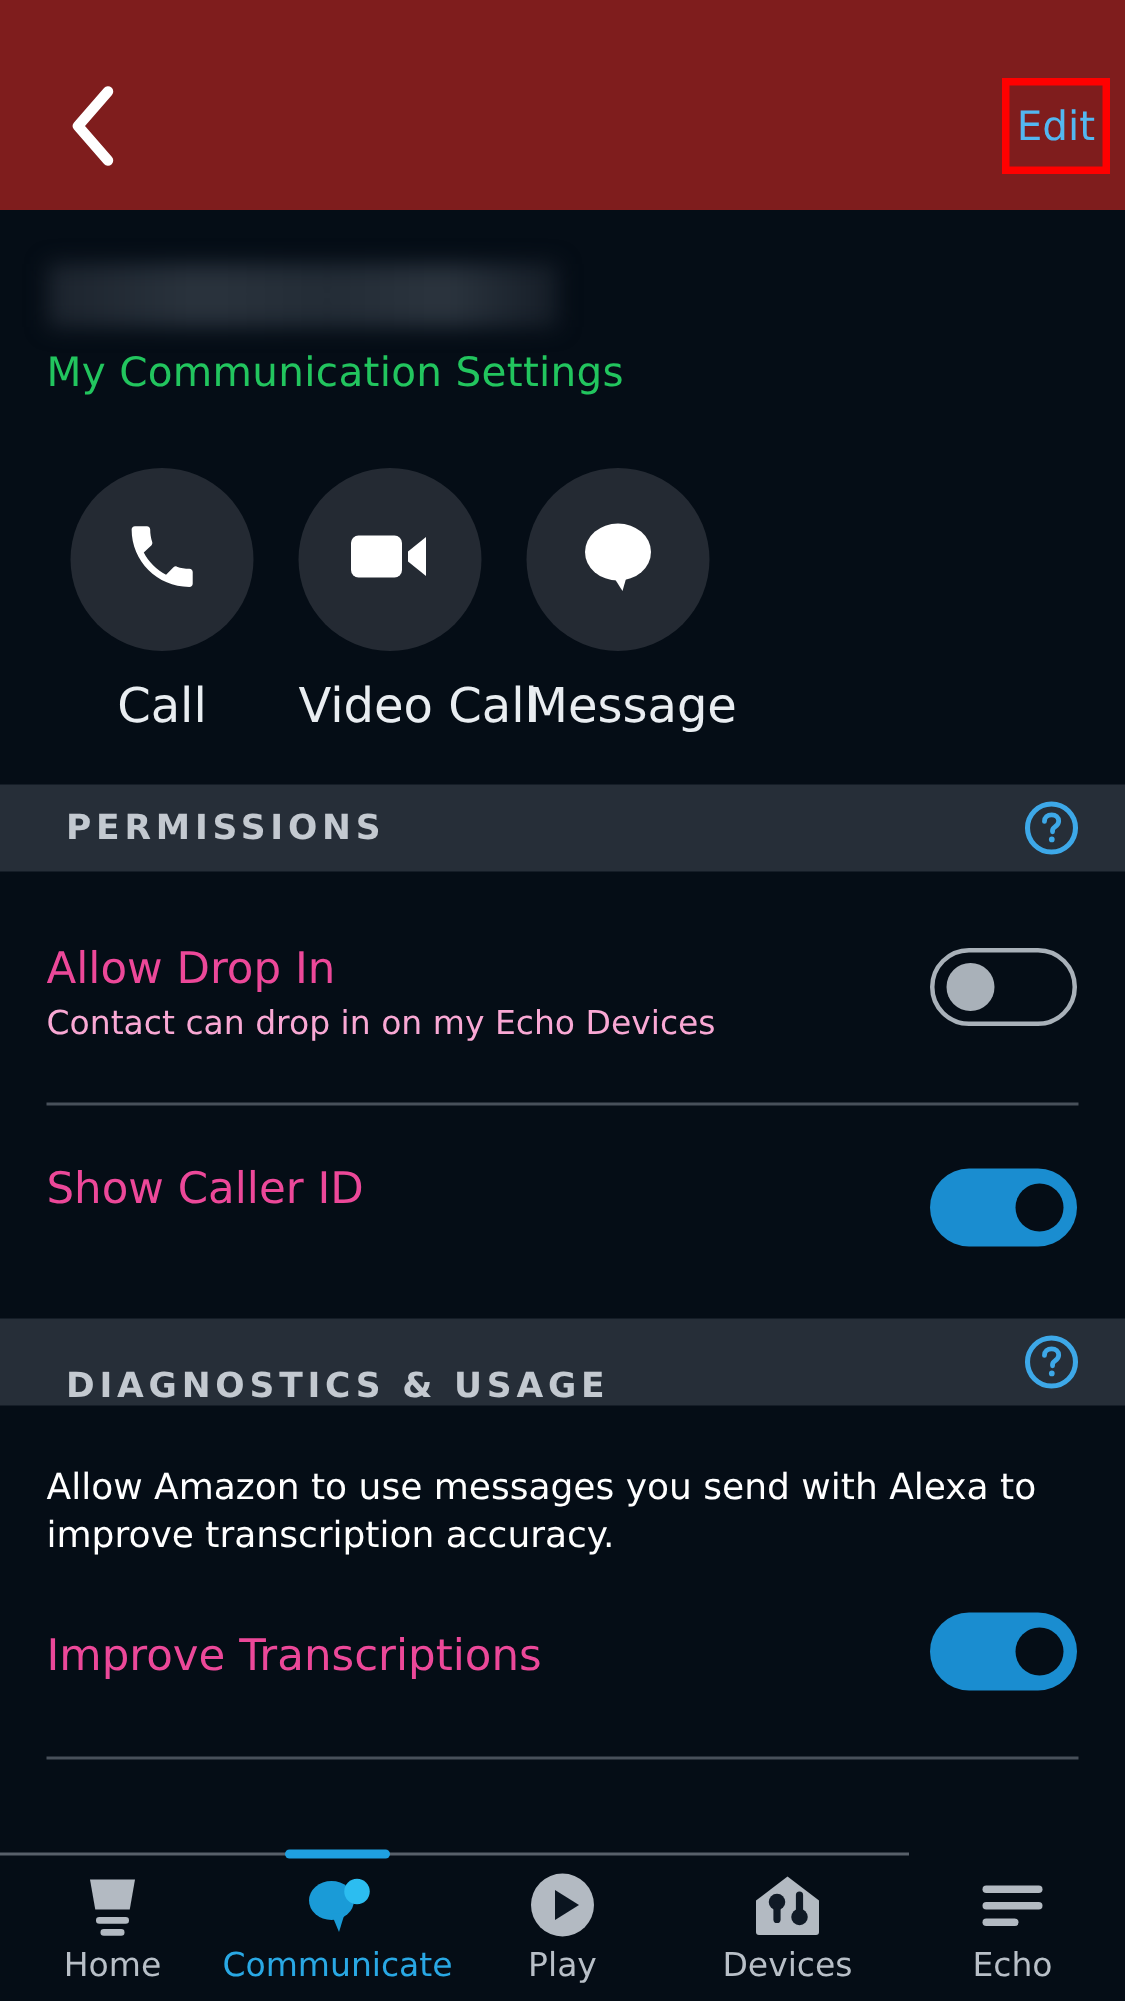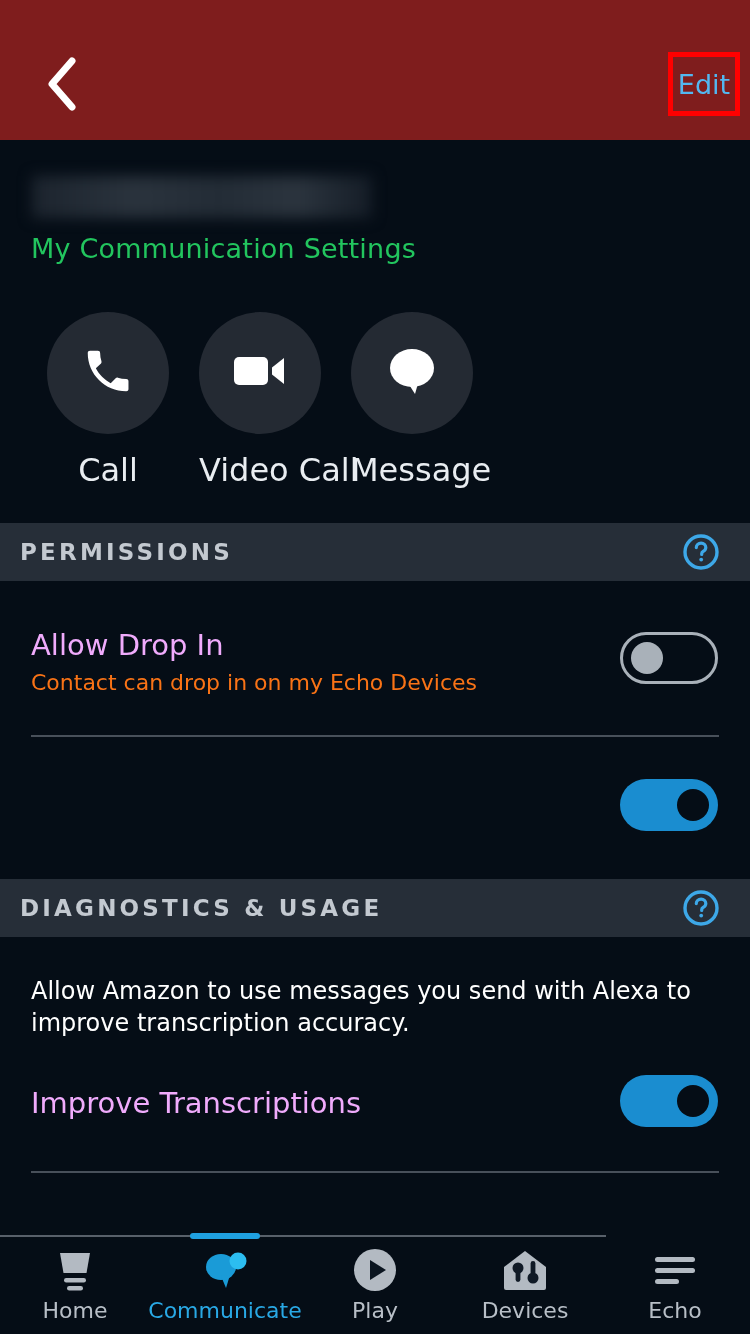--- a/index.html
+++ b/index.html
@@ -67,34 +67,34 @@
   .a2 { left:199px; }
   .a3 { left:351px; }
 
   
   .section-hdr {
     position:absolute; left:0; width:750px; height:58px;
     background:#262e38;
     display:flex; align-items:center;
   }
   .section-hdr .title {
-    margin-left:20px; color:#c3c9d0; font-size:23px;
+    margin-left:44px; color:#c3c9d0; font-size:23px;
     letter-spacing:3.2px; font-weight:bold;
   }
   .help-icon {
     position:absolute; right:30px; top:50%; transform:translateY(-50%);
     width:38px; height:38px; cursor:pointer;
   }
   .hdr-perm { top:523px; }
-  .hdr-diag { top:879px; }
+  .hdr-diag { top:879px;align-items:flex-end; }
 
   
   .row { position:absolute; left:0; width:750px; }
-  .row .ttl { position:absolute; left:31px; color:#f0abfc; font-size:29px; }
-  .row .desc { position:absolute; left:31px; color:#f97316; font-size:22px; }
+  .row .ttl { position:absolute; left:31px; color:#ec4899; font-size:29px; }
+  .row .desc { position:absolute; left:31px; color:#f9a8d4; font-size:22px; }
 
   .toggle {
     position:absolute; right:32px;
     width:98px; height:52px; border-radius:26px; cursor:pointer;
   }
   .toggle.off { border:3px solid #a9b1b9; background:transparent; }
   .toggle.off .knob {
     position:absolute; left:8px; top:7px;
     width:32px; height:32px; border-radius:50%; background:#a9b1b9;
   }
@@ -211,20 +211,21 @@
     <span class="ttl" style="top:18px;">Allow Drop In</span>
     <span class="desc" style="top:60px;">Contact can drop in on my Echo Devices</span>
     <div class="toggle off" style="top:22px;">
       <div class="knob"></div>
     </div>
   </div>
 
   <div class="divider" style="top:735px;"></div>
 
   <div class="row" style="top:760px;height:110px;">
+    <span class="ttl" style="top:15px;">Show Caller ID</span>
     <div class="toggle on" style="top:19px;">
       <div class="knob"></div>
     </div>
   </div>
 
   <div class="section-hdr hdr-diag">
     <span class="title">DIAGNOSTICS &amp; USAGE</span>
     <span class="help-icon">
       <svg width="38" height="38" viewBox="0 0 38 38">
         <circle cx="19" cy="19" r="16" fill="none" stroke="#3da8e8" stroke-width="3.4"></circle>

